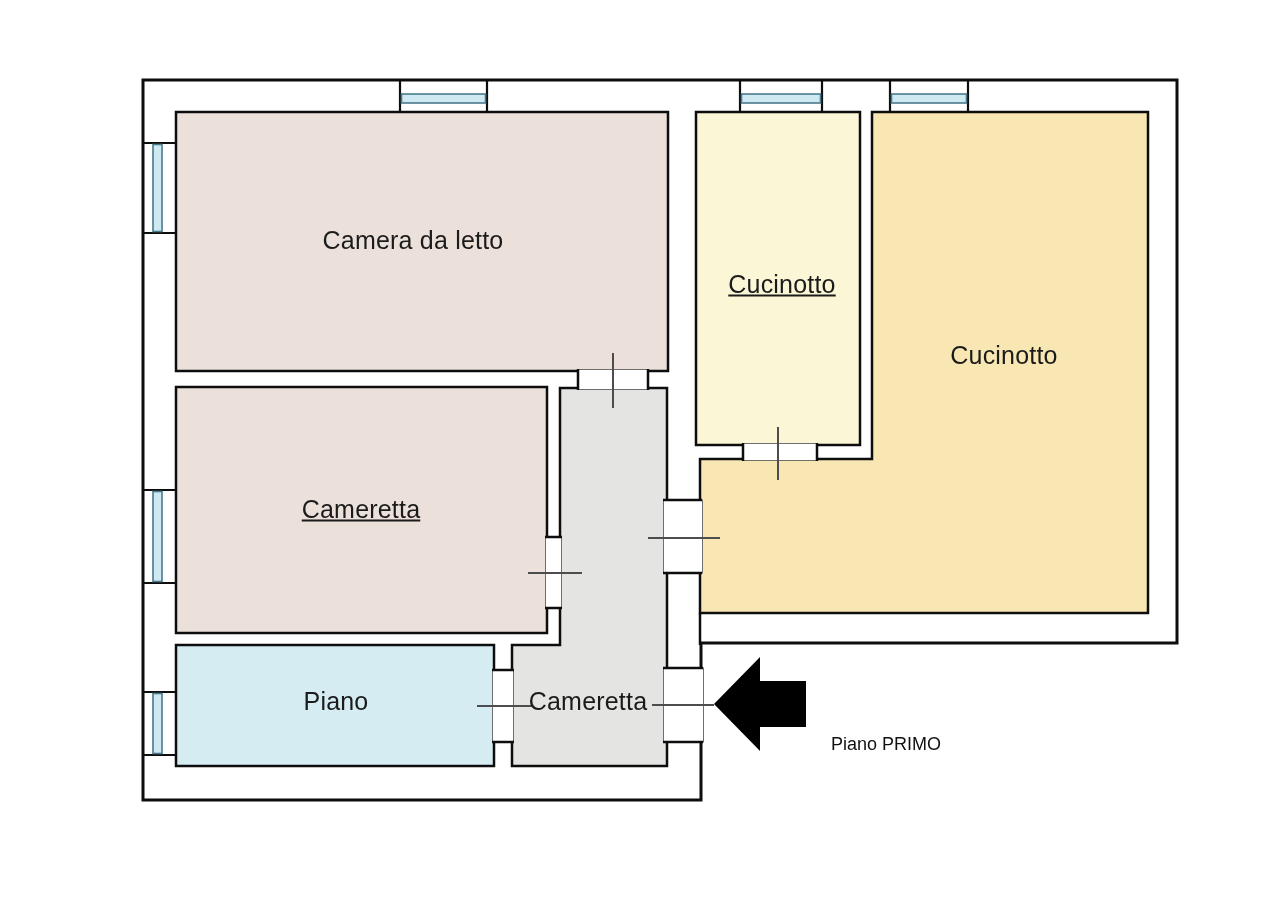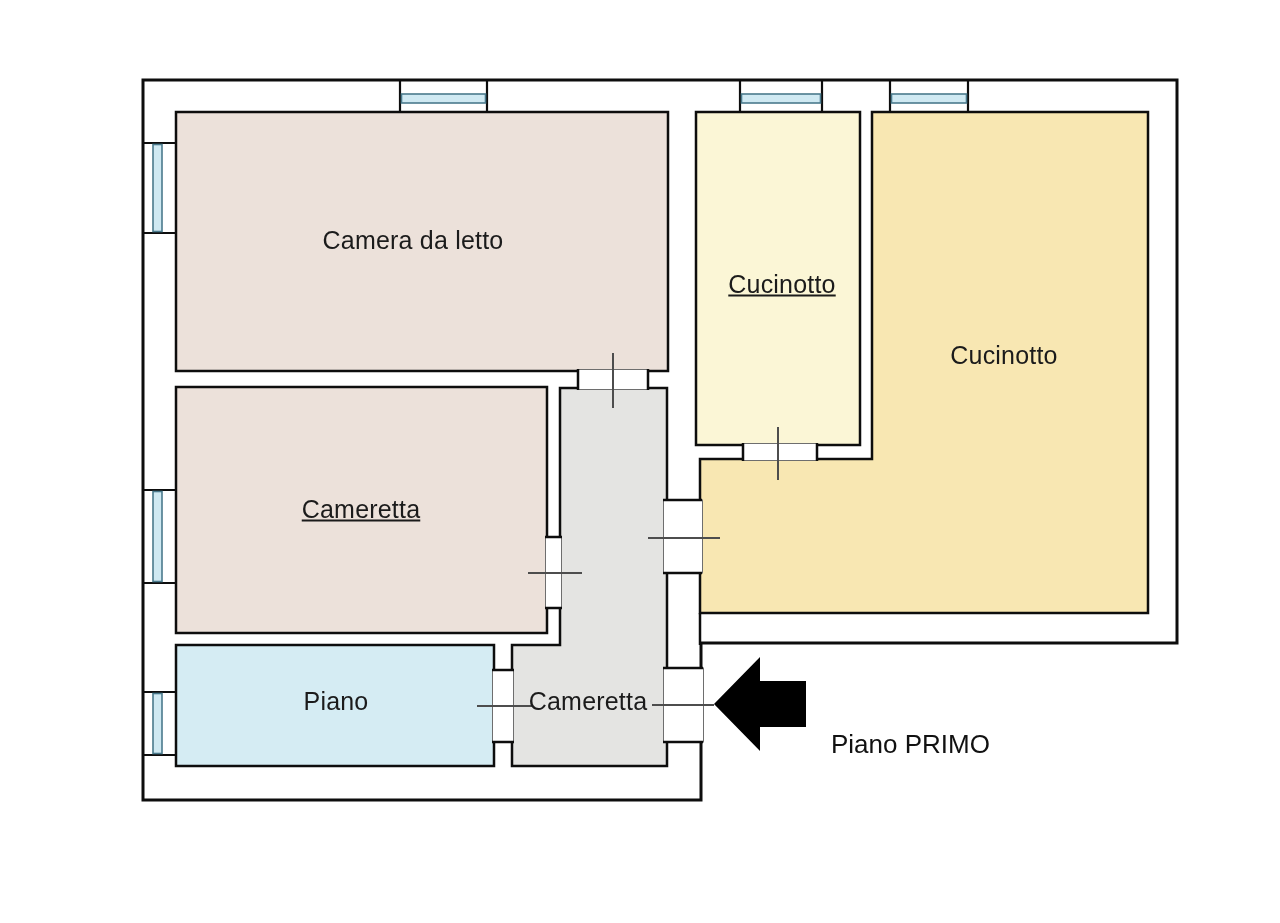--- a/index.html
+++ b/index.html
@@ -26,21 +26,21 @@
     position: absolute;
     transform: translate(-50%, -50%);
     font-size: 25px;
     color: #1b1b1b;
     white-space: nowrap;
     letter-spacing: 0.2px;
   }
   .floor-label {
     position: absolute;
     transform: translateY(-50%);
-    font-size: 26px;
+    font-size: 18px;
     color: #111111;
     white-space: nowrap;
   }
   .lbl-camera    { left: 413px;  top: 240px; }
   .lbl-cameretta { left: 361px;  top: 509px; text-decoration: underline; }
   .lbl-bagno     { left: 336px;  top: 701px; }
   .lbl-ingresso  { left: 588px;  top: 701px; }
   .lbl-cucinotto { left: 782px;  top: 284px; text-decoration: underline; }
   .lbl-soggiorno { left: 1004px; top: 355px; }
   .lbl-piano     { left: 831px;  top: 744px; }

